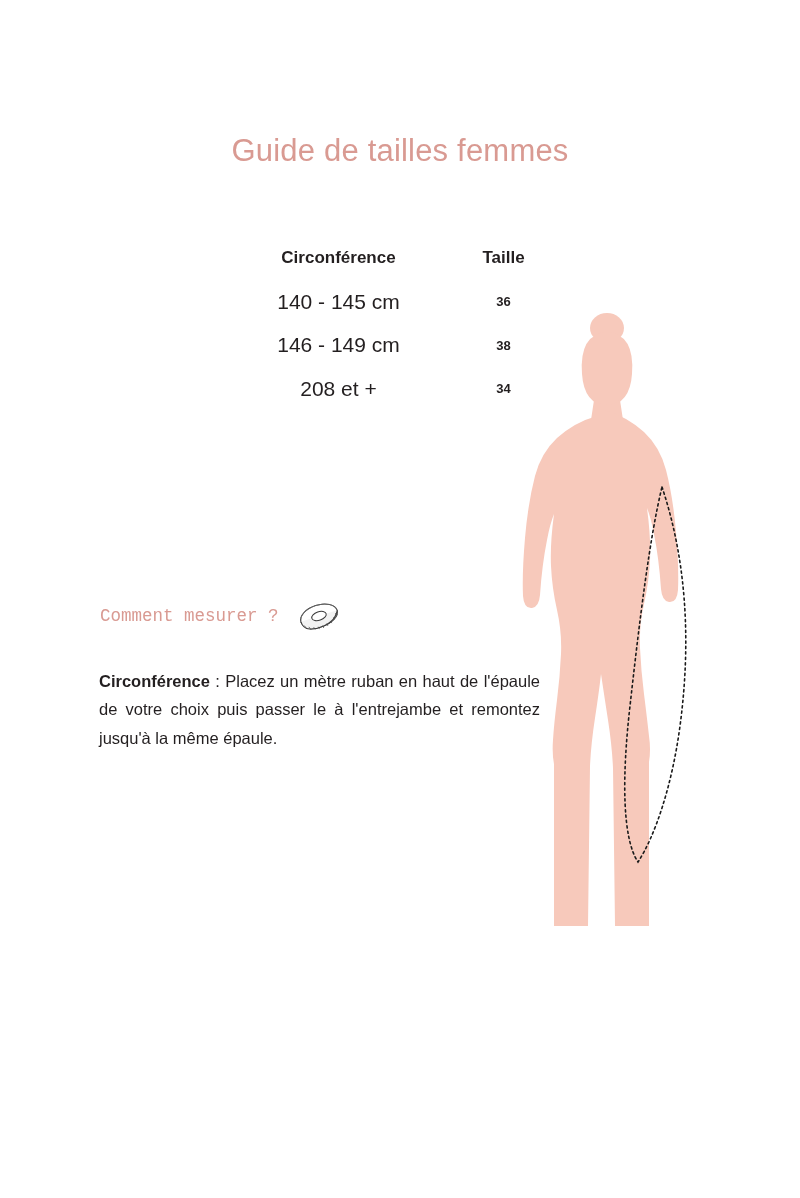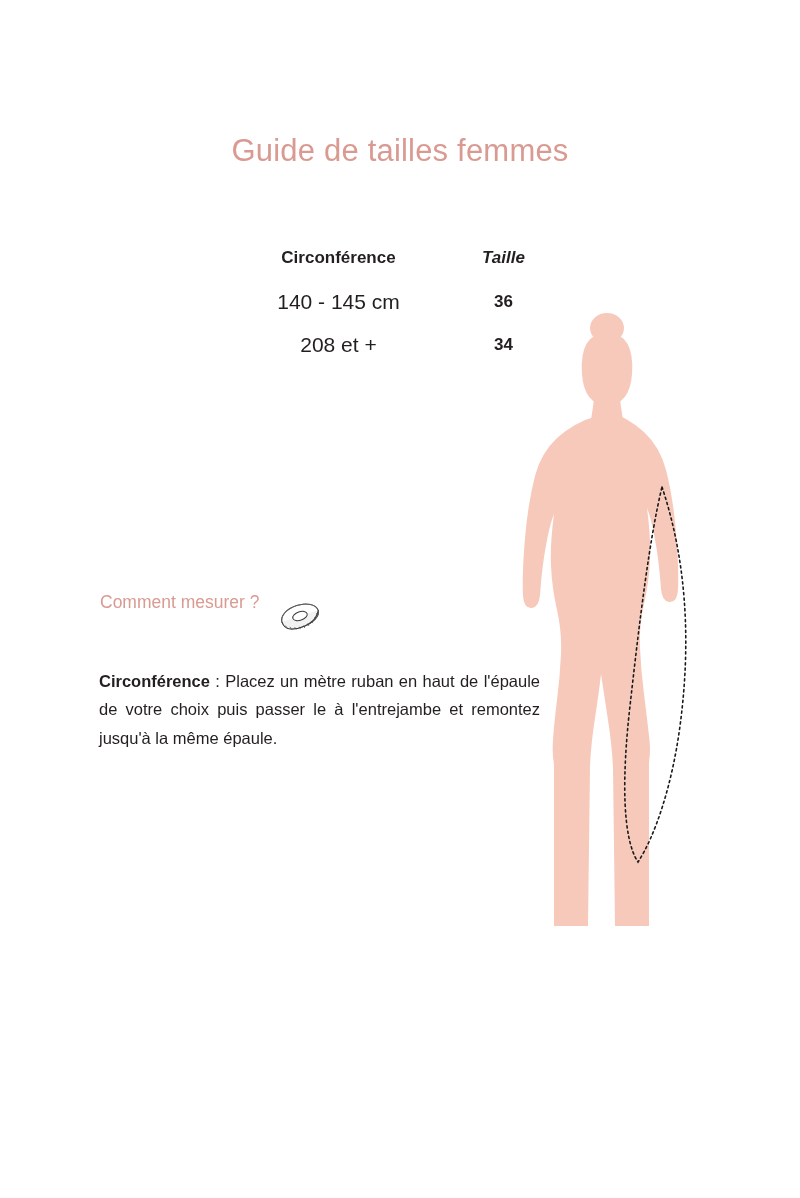--- a/index.html
+++ b/index.html
@@ -54,34 +54,36 @@
     height: 43.5px;
     vertical-align: middle;
   }
   .size-table th {
     font-weight: 700;
     font-size: 17px;
     padding-bottom: 12px;
     height: auto;
   }
   .size-table th.col-circ { width: 205px; }
-  .size-table th.col-size { width: 125px; font-style: italic; }
+  .size-table th.col-size { width: 125px; }
   .size-table td.col-size {
     font-weight: 700;
-    font-size: 17px;
+    font-size: 13px;
   }
 
   
   .howto {
     position: absolute;
     top: 592px;
     left: 100px;
     width: 330px;
     display: flex;
+    align-items: center;
     gap: 14px;
+    font-family: Liberation Mono, monospace;
   }
   .howto-label {
     font-size: 17.5px;
     color: #d99a92;
     font-weight: 400;
     white-space: nowrap;
   }
   .tape-icon {
     display: block;
     width: 52px;
@@ -123,20 +125,24 @@
     <thead>
       <tr>
         <th class="col-circ">Circonférence</th>
         <th class="col-size">Taille</th>
       </tr>
     </thead>
     <tbody>
       <tr>
         <td class="col-circ">140 - 145 cm</td>
         <td class="col-size">36</td>
+      </tr>
+      <tr>
+        <td class="col-circ">146 - 149 cm</td>
+        <td class="col-size">38</td>
       </tr>
       <tr>
         <td class="col-circ">208 et +</td>
         <td class="col-size">34</td>
       </tr>
     </tbody>
   </table>
 
   <div class="howto">
     <span class="howto-label">Comment mesurer ?</span>

